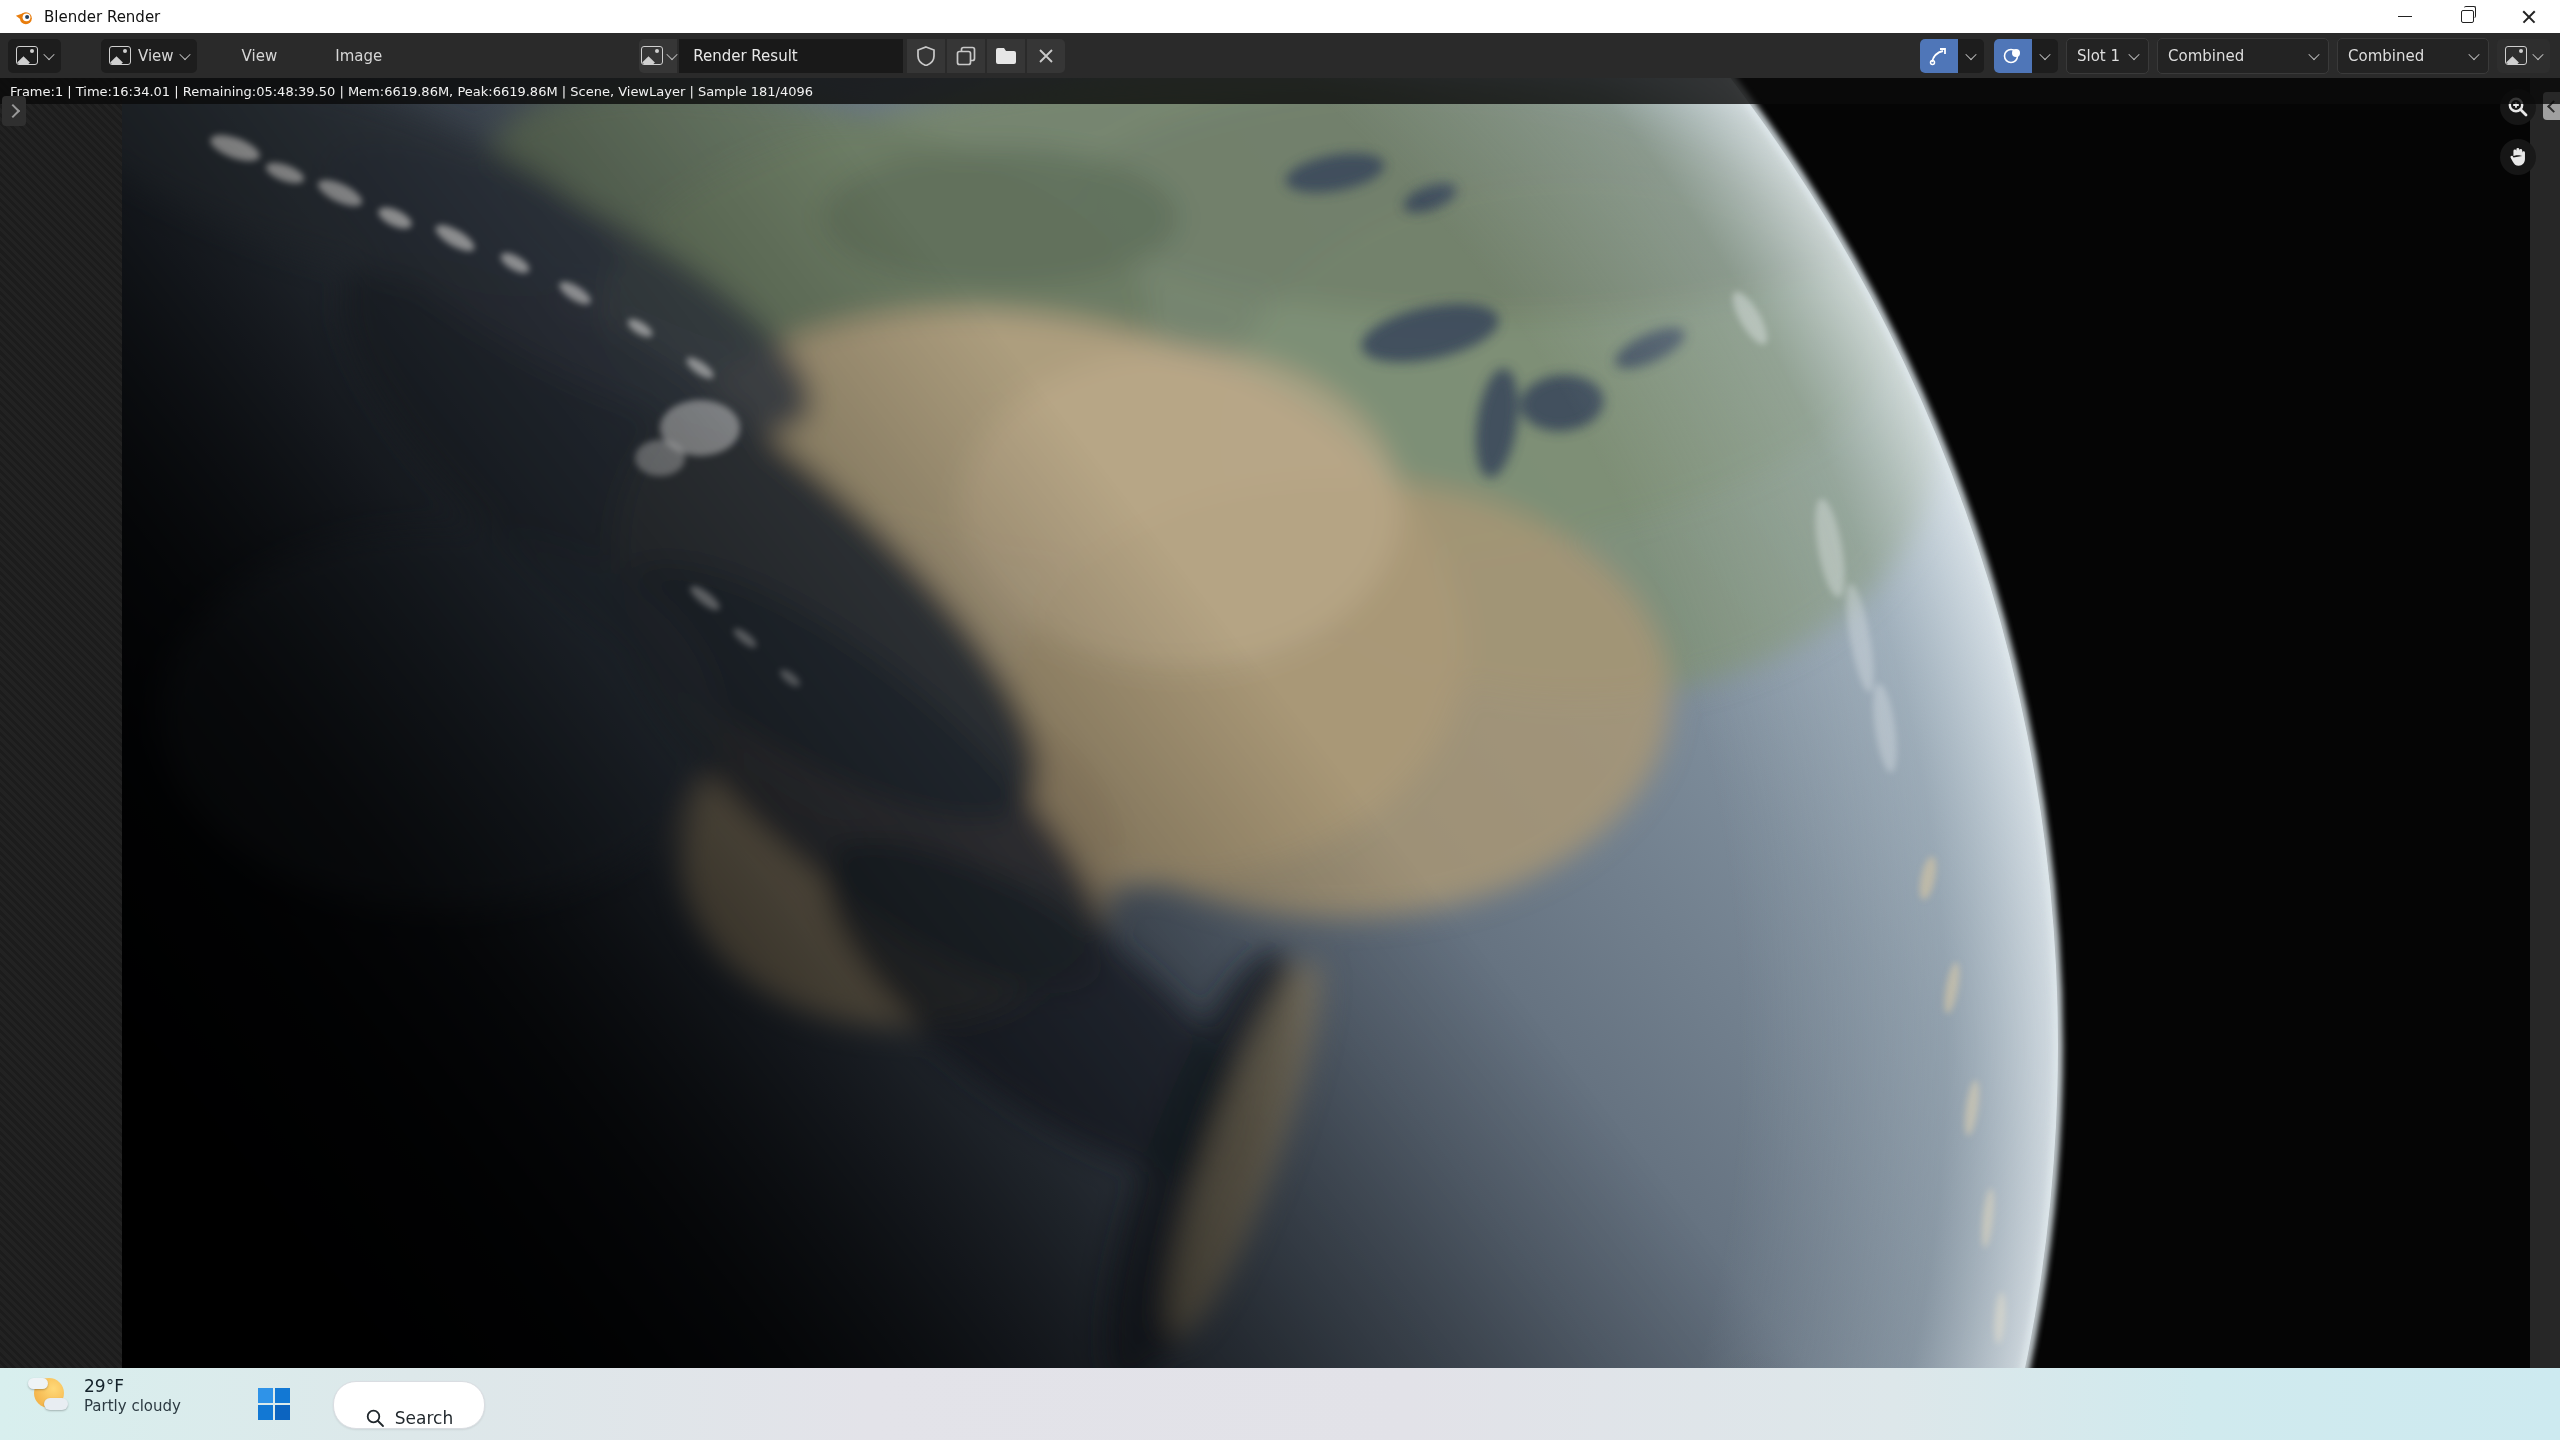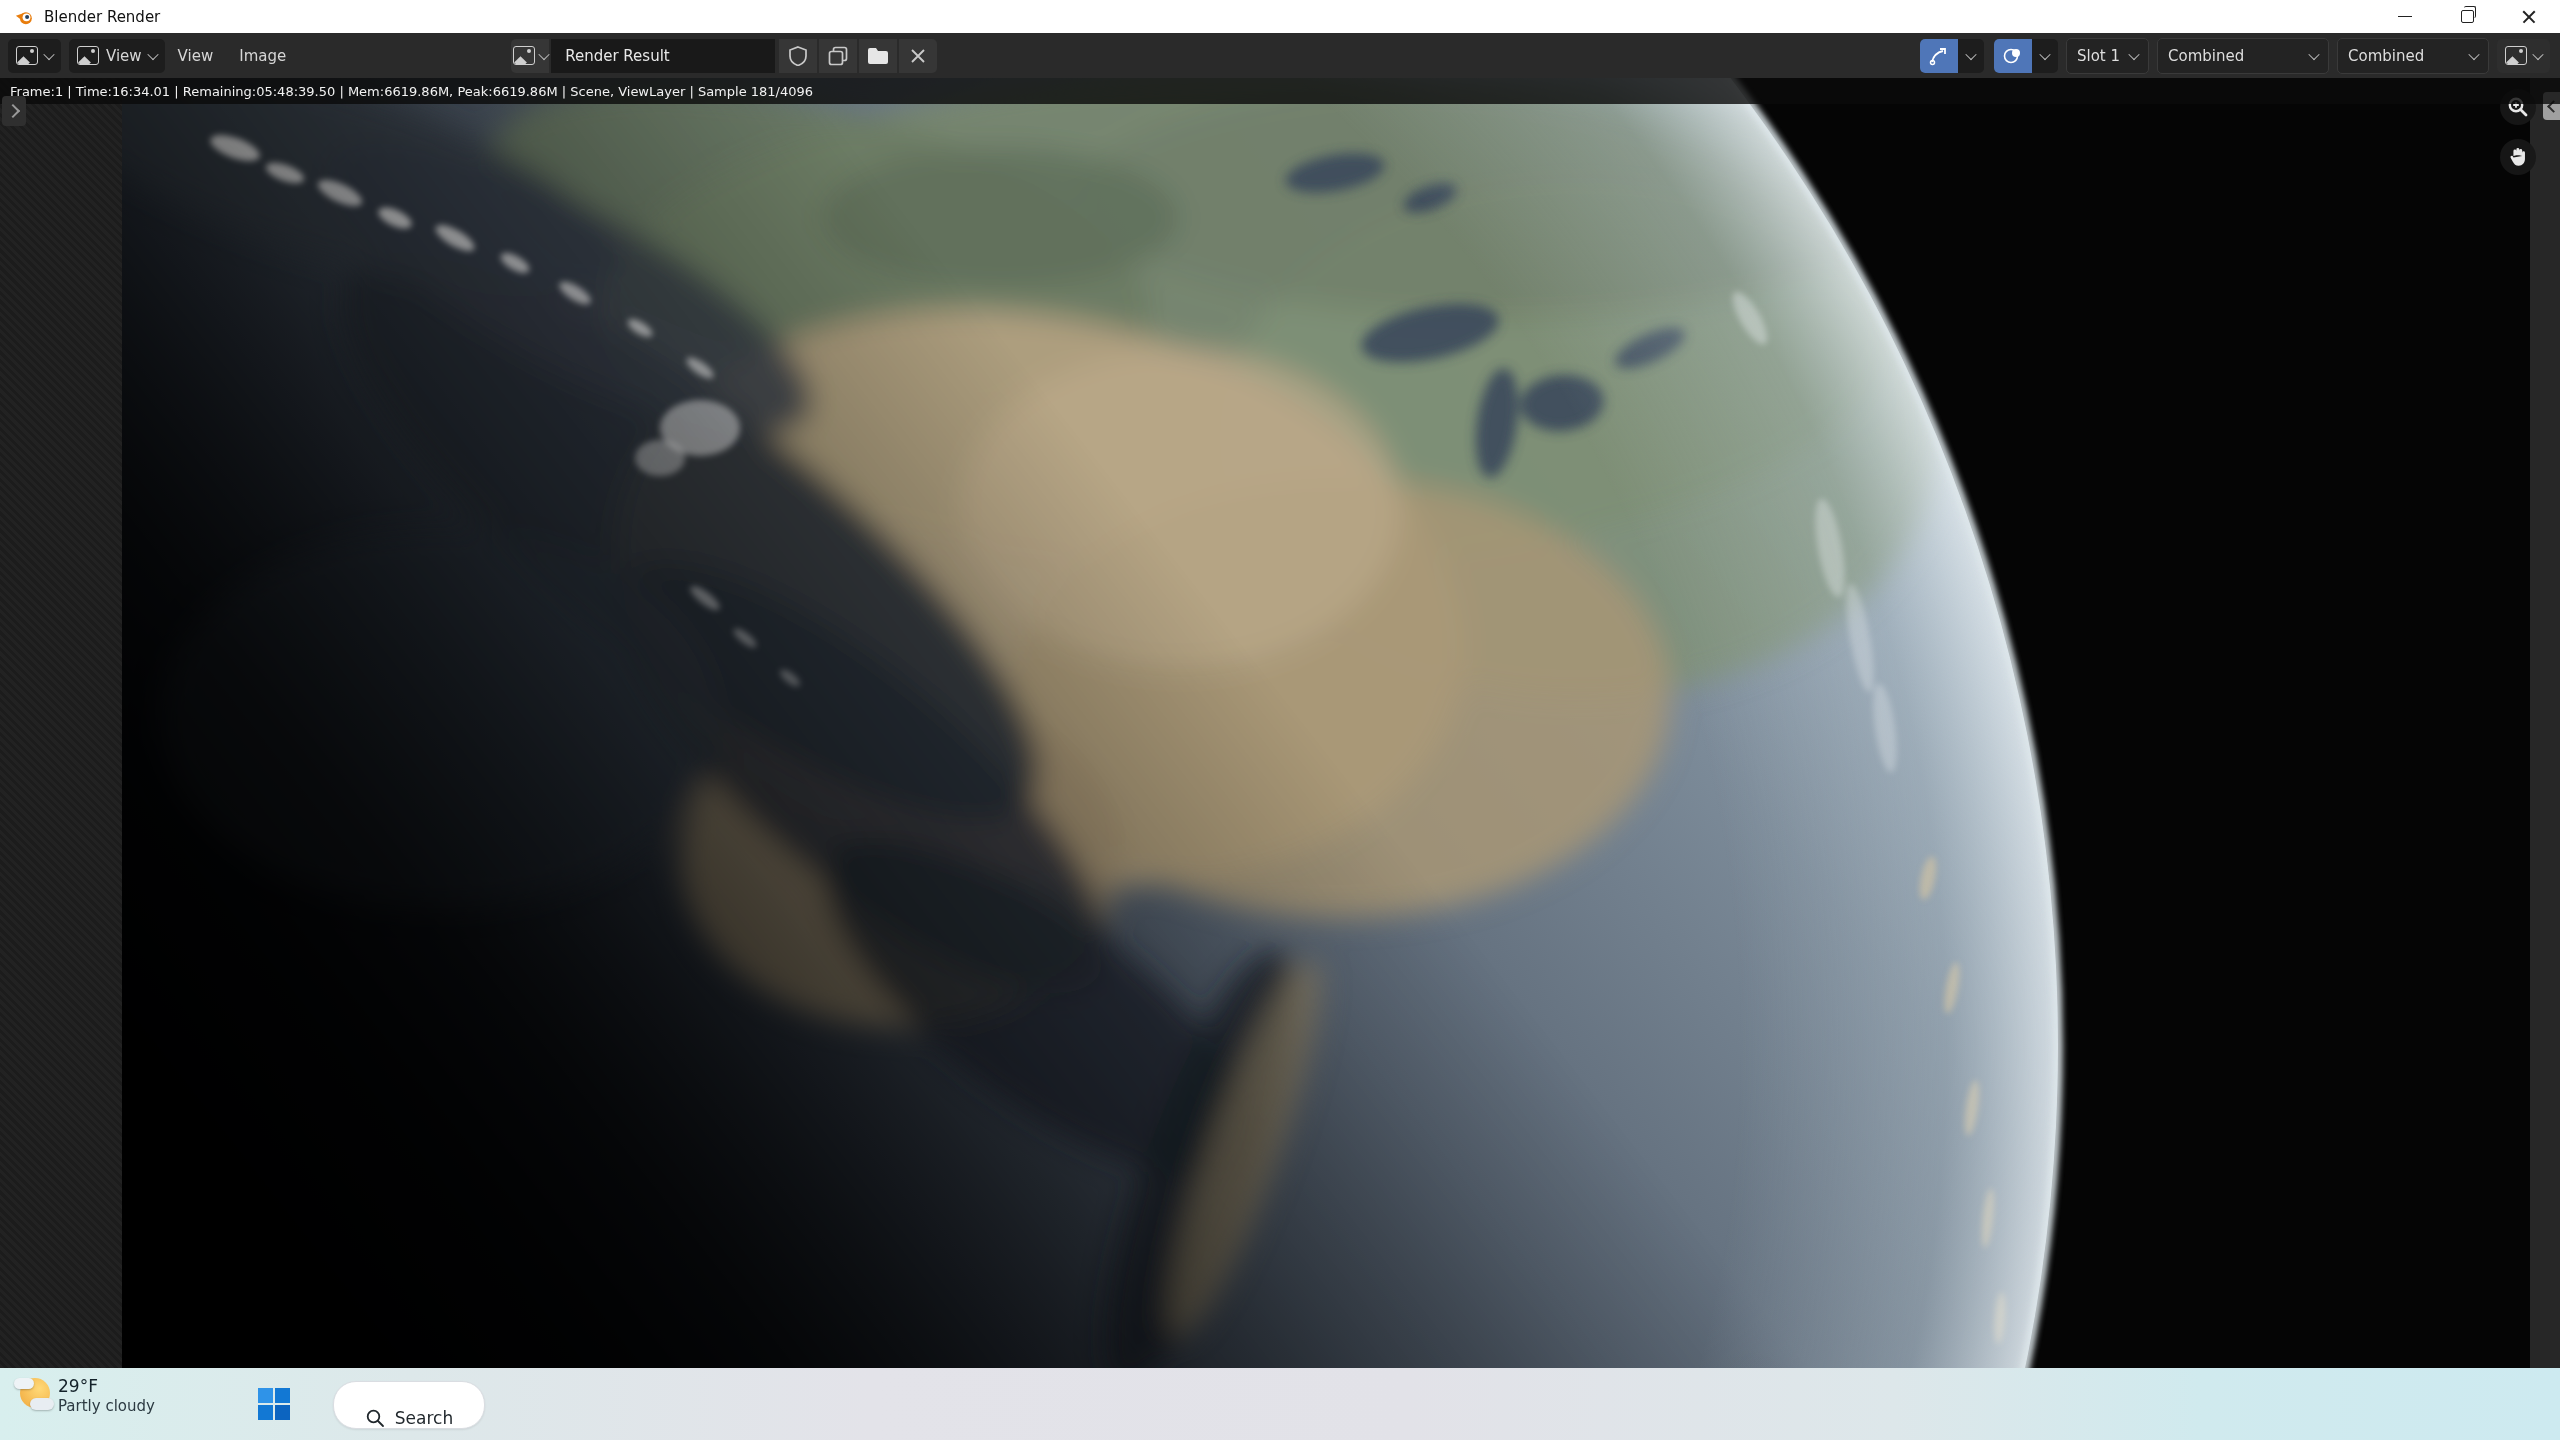--- a/index.html
+++ b/index.html
@@ -15,21 +15,21 @@
   .wctrl{width:62px;height:33px;display:flex;align-items:center;justify-content:center;}
   .glyph-min{width:14px;height:0;border-top:1.6px solid #222;}
   .glyph-max{width:11px;height:11px;border:1.6px solid #222;border-radius:2px;position:relative;}
   .glyph-max:before{content:"";position:absolute;left:2px;top:-5px;width:11px;height:11px;border:1.6px solid #222;border-left:none;border-bottom:none;border-radius:2px;}
   .glyph-close{position:relative;width:14px;height:14px;}
   .glyph-close:before,.glyph-close:after{content:"";position:absolute;left:-1px;top:6px;width:16px;height:1.7px;background:#222;}
   .glyph-close:before{transform:rotate(45deg);} .glyph-close:after{transform:rotate(-45deg);}
 
   
   .blheader{position:absolute;left:0;top:33px;width:2560px;height:45px;background:#2a2a2a;
-            display:flex;align-items:center;color:#d6d6d6;font-size:15px;}
+            display:flex;align-items:center;color:#d6d6d6;font-size:15px;gap:32px;}
   .hbtn{height:34px;background:#1d1d1d;border-radius:5px;display:flex;align-items:center;
         padding:0 8px;margin-left:8px;gap:7px;}
   .chv{width:7px;height:7px;border-right:1.7px solid #bdbdbd;border-bottom:1.7px solid #bdbdbd;
        transform:rotate(45deg) translate(-1px,-1px);flex:none;}
   .imgico{width:20px;height:17px;border:1.6px solid #cfcfcf;border-radius:3px;position:relative;overflow:hidden;flex:none;}
   .imgico:before{content:"";position:absolute;left:2px;bottom:-3px;width:9px;height:9px;background:#cfcfcf;transform:rotate(45deg);}
   .imgico:after{content:"";position:absolute;right:3px;top:2px;width:4px;height:4px;border-radius:50%;background:#cfcfcf;}
   .menuitem{padding:0 13px;color:#d6d6d6;}
   .centerwrap{display:flex;align-items:center;margin-left:210px;}
   .namefield{height:34px;background:#191919;color:#e8e8e8;display:flex;align-items:center;
@@ -56,21 +56,21 @@
   .sidetab{position:absolute;right:0;top:14px;width:17px;height:28px;background:#a0a0a0;border-radius:4px 0 0 4px;
       display:flex;align-items:center;justify-content:center;}
   .sidetab .c{width:7px;height:7px;border-left:2px solid #2b2b2b;border-bottom:2px solid #2b2b2b;transform:rotate(45deg);margin-left:3px;}
   .fabbtn{position:absolute;width:36px;height:36px;border-radius:50%;background:rgba(24,24,24,.92);
       display:flex;align-items:center;justify-content:center;z-index:26;}
 
   
   .taskbar{position:absolute;left:0;top:1368px;width:2560px;height:72px;
      background:linear-gradient(90deg,#d8efee 0%,#dde8ea 16%,#e3e3e9 34%,#e2e2e8 55%,#dde7ea 74%,#d0eaee 86%,#cdeaf0 100%);
      color:#1b1b1b;}
-  .weather{position:absolute;left:14px;top:8px;display:flex;align-items:center;gap:0;}
+  .weather{position:absolute;left:28px;top:8px;display:flex;align-items:center;gap:12px;}
   .wicon{width:44px;height:40px;position:relative;}
   .wicon .moon{position:absolute;left:6px;top:2px;width:30px;height:30px;border-radius:50%;
       background:radial-gradient(circle at 65% 35%,#ffd978,#f0a83c);}
   .wicon .cl1{position:absolute;left:0px;top:2px;width:20px;height:11px;border-radius:8px;background:#eef3f6;box-shadow:0 1px 2px rgba(0,0,0,.25);}
   .wicon .cl2{position:absolute;left:16px;top:22px;width:24px;height:12px;border-radius:9px;background:#e8edf2;box-shadow:0 1px 2px rgba(0,0,0,.25);}
   .wtext{display:flex;flex-direction:column;line-height:1.25;}
   .wtemp{font-size:17px;color:#14222a;} .wcond{font-size:15px;color:#2c3a42;}
   .startbtn{position:absolute;left:258px;top:20px;width:33px;height:33px;display:grid;grid-template-columns:15px 15px;grid-template-rows:15px 15px;gap:2px;}
   .startbtn i{background:#1278d4;} .startbtn i:nth-child(1){background:#2f93e8;} .startbtn i:nth-child(4){background:#0c64c0;}
   .searchpill{position:absolute;left:333px;top:13px;width:150px;height:46px;background:#ffffff;border:1px solid #dadde2;

